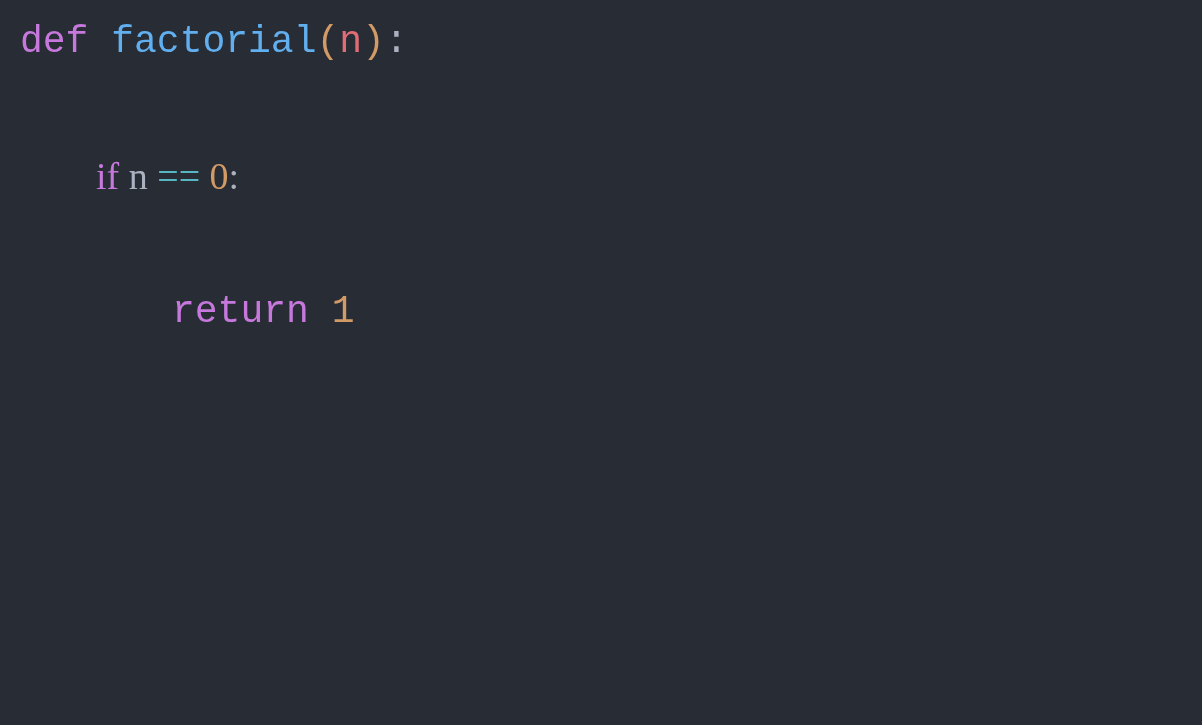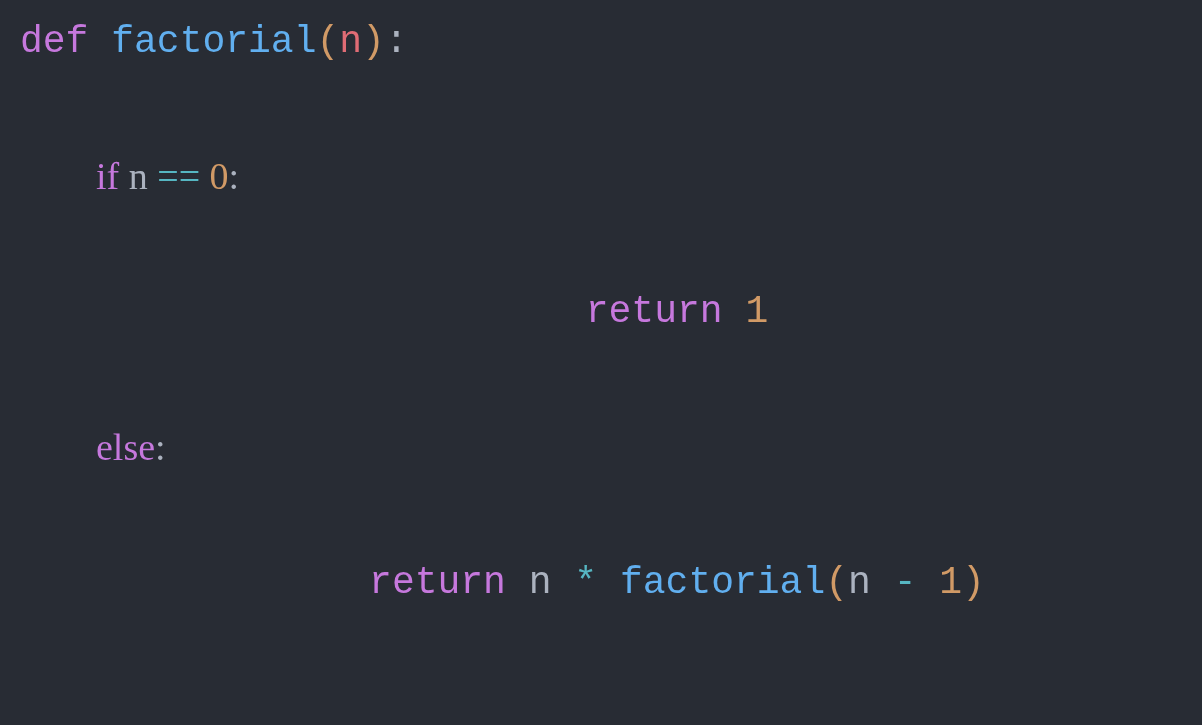--- a/index.html
+++ b/index.html
@@ -23,21 +23,20 @@
     }
     .code-line:last-child {
       margin-bottom: 0;
     }
     .indent-1 {
       padding-left: 76px;
       font-family: Liberation Serif, serif;
     }
     .indent-2 {
       padding-left: 152px;
-      text-align: center;
     }
     .keyword {
       color: #c678dd;
     }
     .function-name {
       color: #61afef;
     }
     .paren {
       color: #d19a66;
     }
@@ -60,16 +59,14 @@
 </head>
 <body>
 
 <div class="code-editor">
   <div class="code-line"><span class="keyword">def</span><span> </span><span class="function-name">factorial</span><span class="paren">(</span><span class="param">n</span><span class="paren">)</span><span class="punct">:</span></div>
 
   <div class="code-line indent-1"><span class="keyword">if</span><span> </span><span class="variable">n</span><span> </span><span class="operator">==</span><span> </span><span class="number">0</span><span class="punct">:</span></div>
 
   <div class="code-line indent-2"><span class="keyword">return</span><span> </span><span class="number">1</span></div>
 
-  <div class="code-line indent-1"><span class="keyword">else</span><span class="punct">:</span></div>
 
-  <div class="code-line indent-2"><span class="keyword">return</span><span> </span><span class="variable">n</span><span> </span><span class="operator">*</span><span> </span><span class="function-name">factorial</span><span class="paren">(</span><span class="variable">n</span><span> </span><span class="operator">-</span><span> </span><span class="number">1</span><span class="paren">)</span></div>
 </div>
 
 </body></html>

